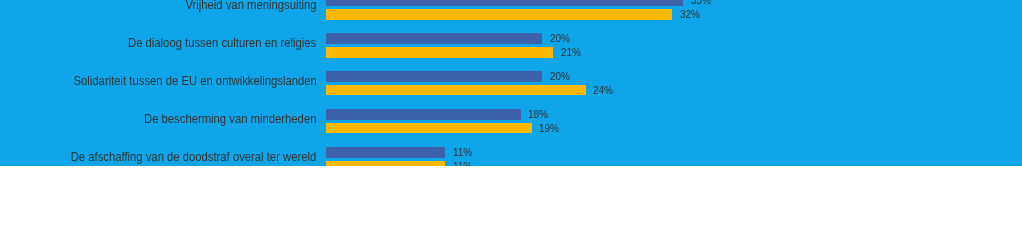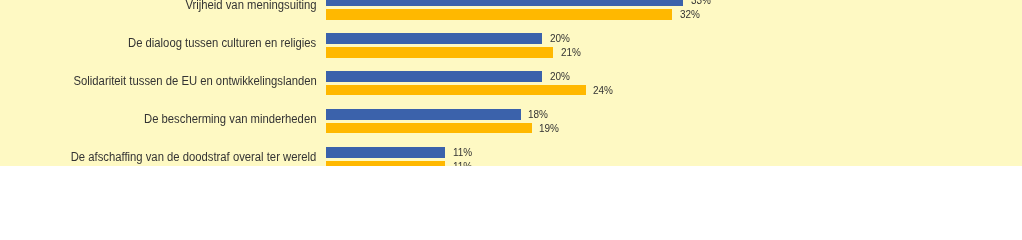--- a/index.html
+++ b/index.html
@@ -11,21 +11,21 @@
     background: #ffffff;
     overflow: hidden;
   }
   body {
     font-family: "Liberation Sans", sans-serif;
   }
   #chart {
     position: relative;
     width: 1022px;
     height: 166px;
-    background: #fef9c3;
+    background: #0ea5e9;
     overflow: hidden;
   }
   .cat-row {
     position: absolute;
     left: 0;
     top: 0;
     width: 1022px;
     height: 0;
   }
   .cat-label {

